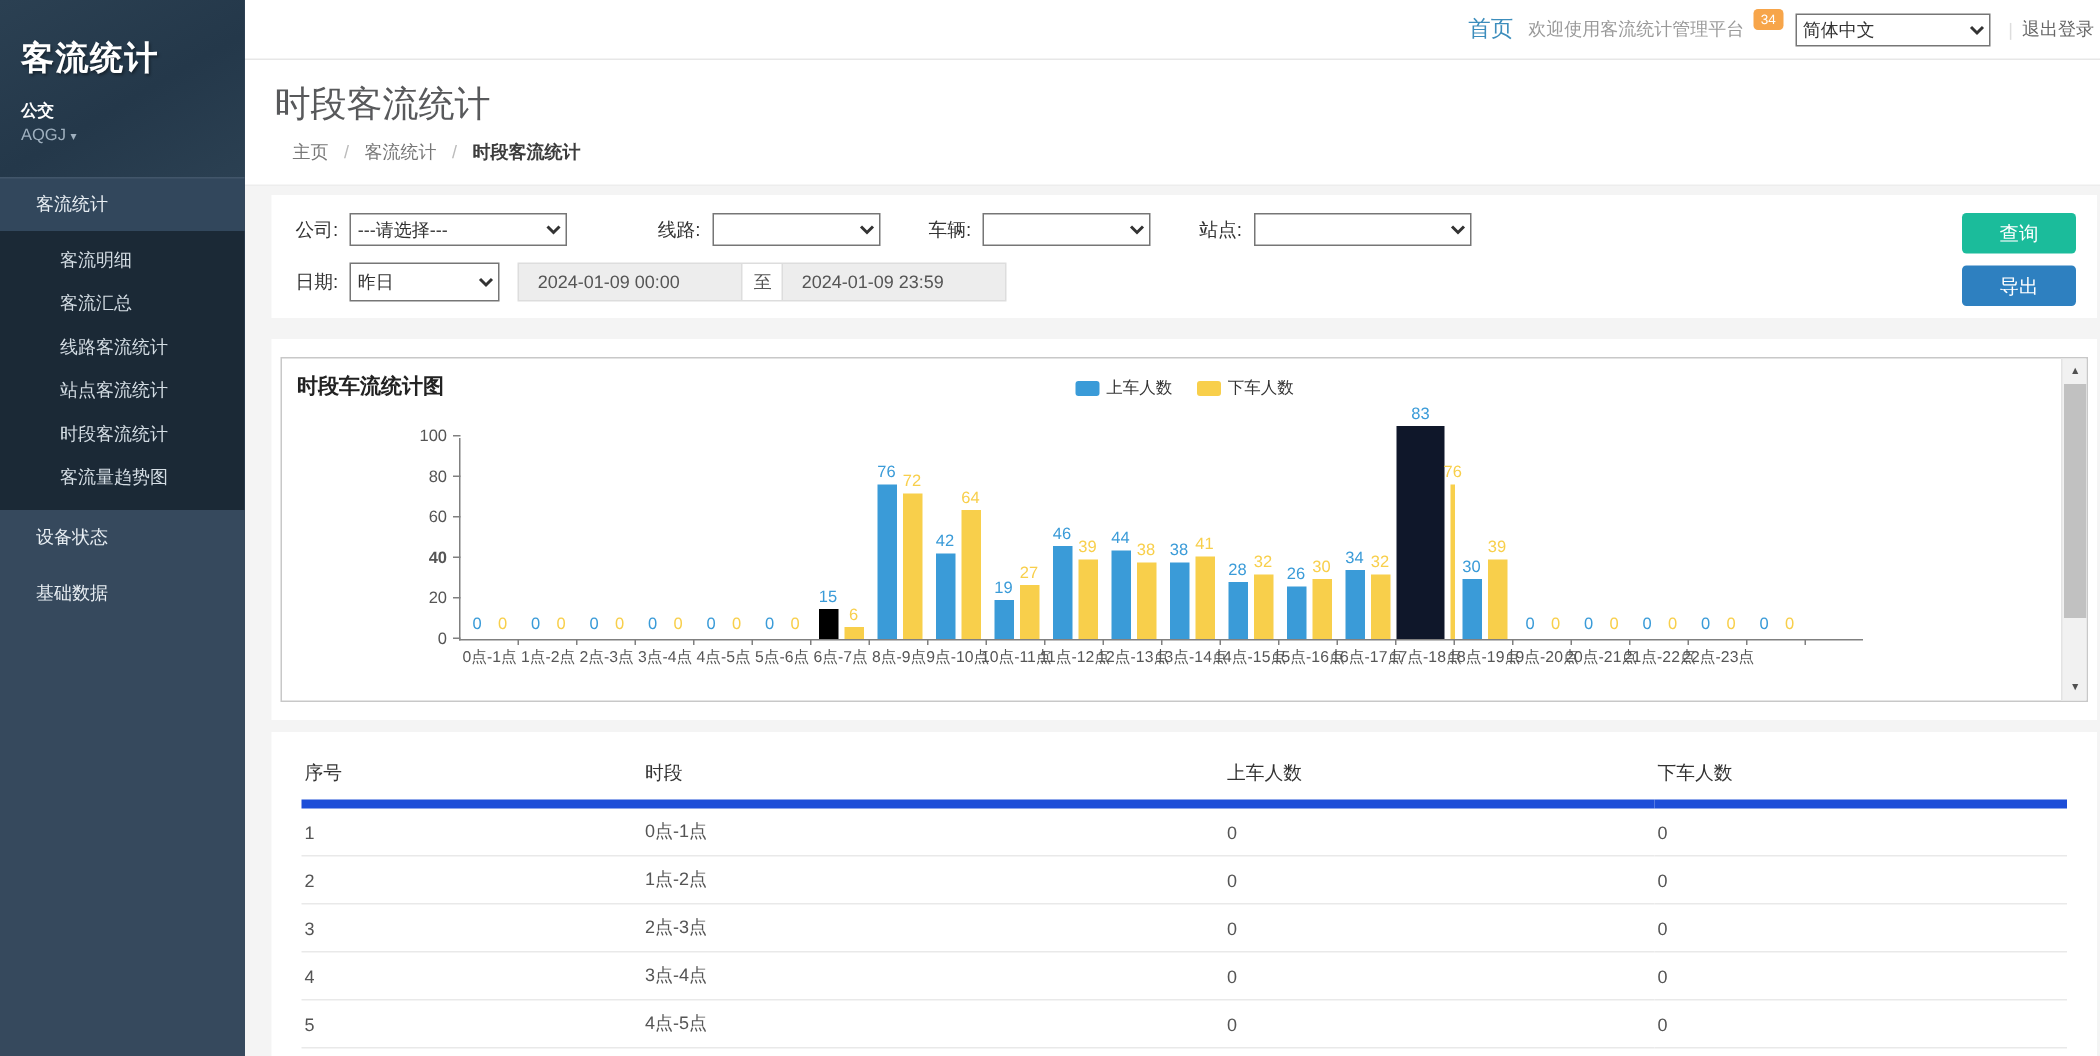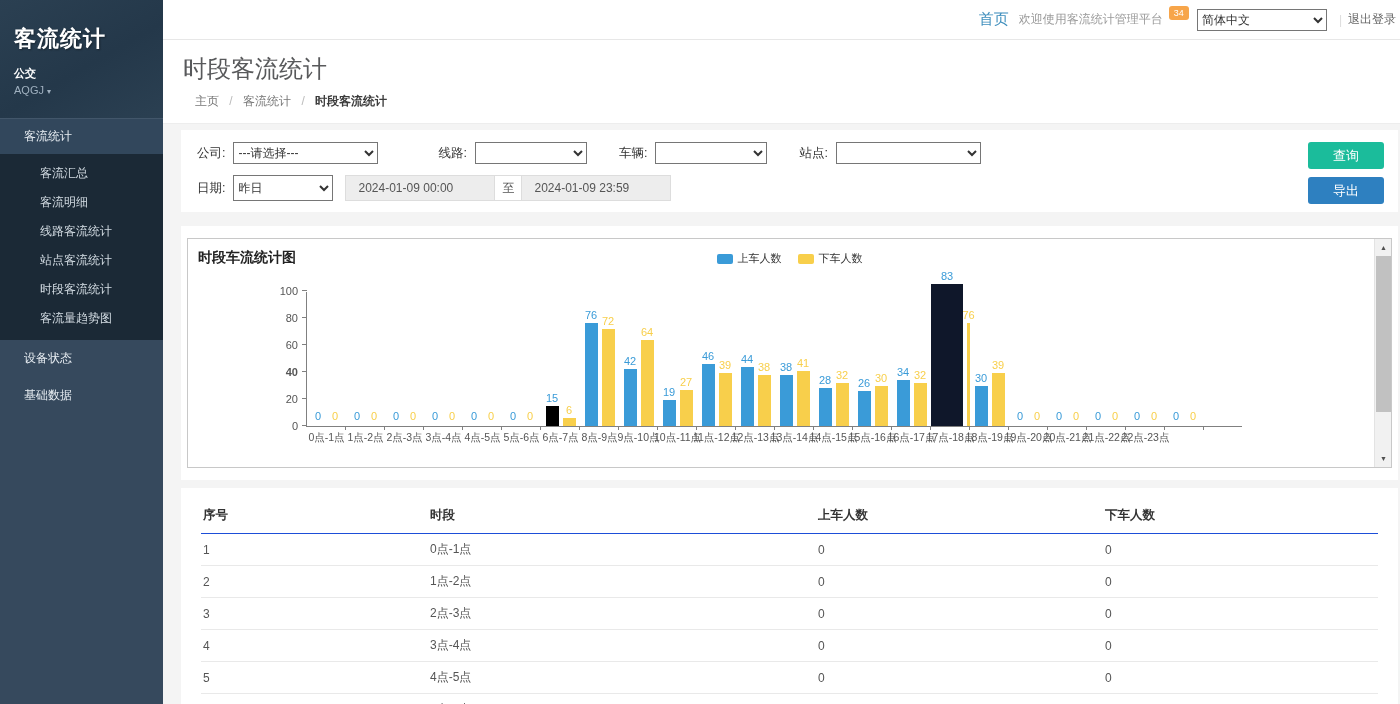--- a/index.html
+++ b/index.html
@@ -99,41 +99,41 @@
   .vscroll .arrow { position:absolute; left:0; width:17px; height:17px; display:flex;
                     align-items:center; justify-content:center; font-size:7px; color:#505050; cursor:pointer; }
   .vscroll .arrow.up { top:0; }
   .vscroll .arrow.down { bottom:0; }
   .vscroll .thumb { position:absolute; left:1px; width:15px; top:17px; bottom:55px;
                     background:#c1c1c1; cursor:pointer; }
 
   
   .table-card { padding:10px 20px 20px 20px; min-height:240px; }
   table.data-table { width:100%; border-collapse:collapse; }
-  .data-table th { text-align:left; font-size:12.5px; color:#333; font-weight:bold;
-                   padding:9px 2px; border-bottom:1px solid #1d4ed8; }
+  .data-table th { text-align:left; font-size:12.5px; color:#333; font-weight:normal;
+                   padding:9px 2px; border-bottom:6px solid #1d4ed8; }
   .data-table td { font-size:12px; color:#555; padding:7px 2px; border-bottom:1px solid #e9e9e9; }
   .col-idx { width:227px; } .col-period { width:388px; } .col-up { width:287px; }
 </style>
 </head>
 <body>
 
 <div class="sidebar">
   <div class="logo-area">
     <div class="app-title">客流统计</div>
     <div class="org-name">公交</div>
     <div class="org-code">
       <span>AQGJ</span>
       <span class="caret">▾</span>
     </div>
   </div>
   <div class="menu-header">客流统计</div>
   <div class="submenu">
+    <div class="submenu-item">客流明细</div>
     <div class="submenu-item">客流汇总</div>
-    <div class="submenu-item">客流明细</div>
     <div class="submenu-item">线路客流统计</div>
     <div class="submenu-item">站点客流统计</div>
     <div class="submenu-item">时段客流统计</div>
     <div class="submenu-item">客流量趋势图</div>
   </div>
   <div class="menu-item">设备状态</div>
   <div class="menu-item">基础数据</div>
 </div>
 
 <div class="main">

